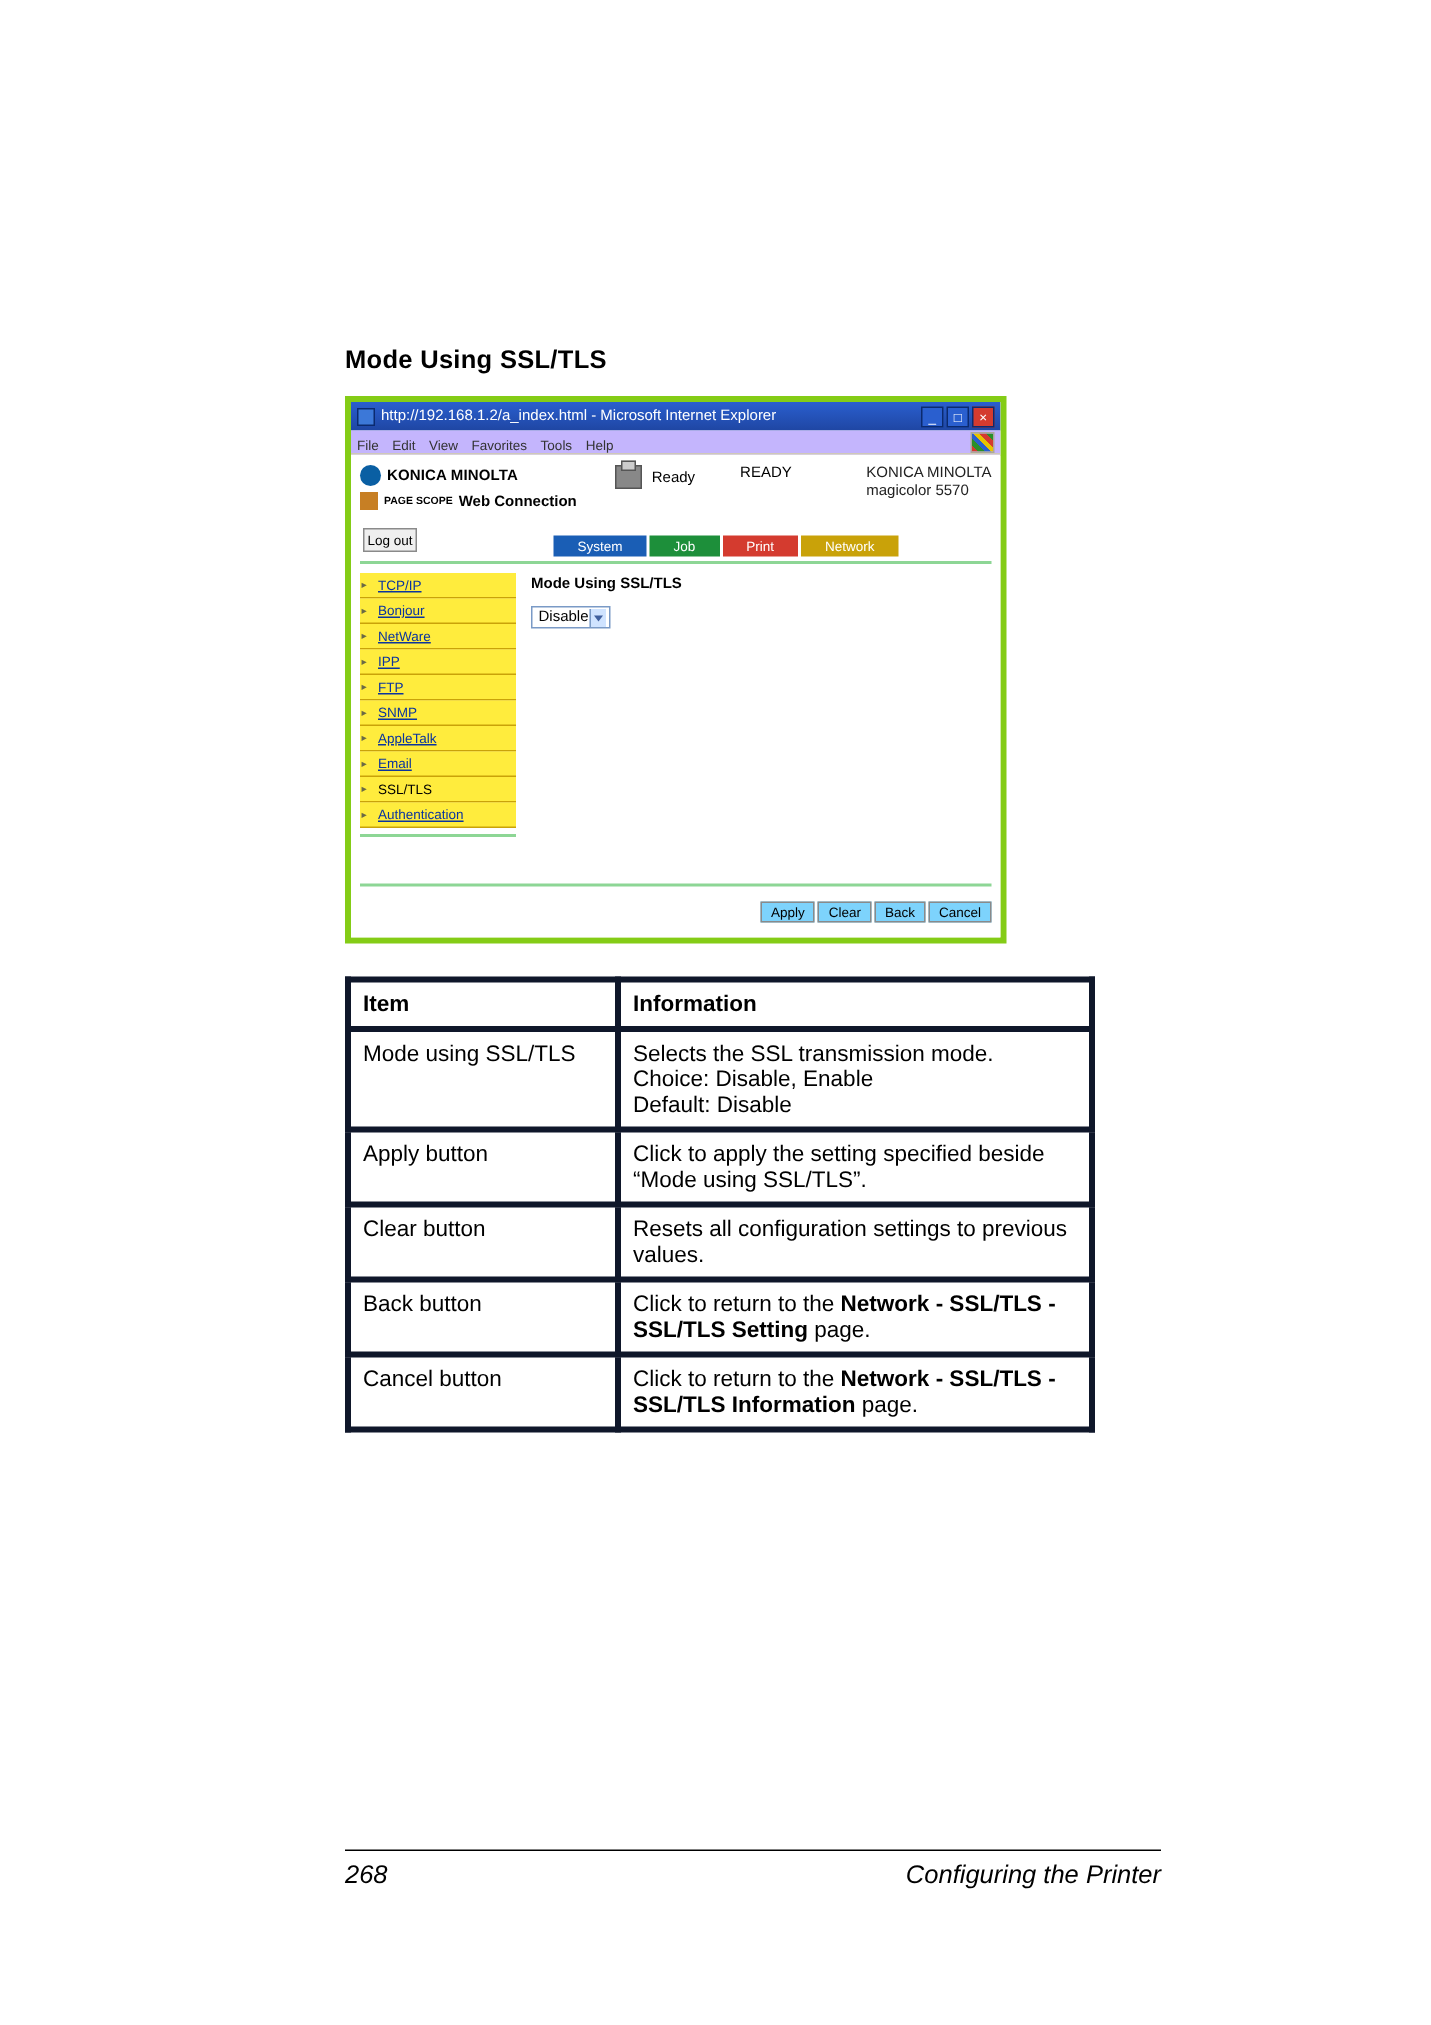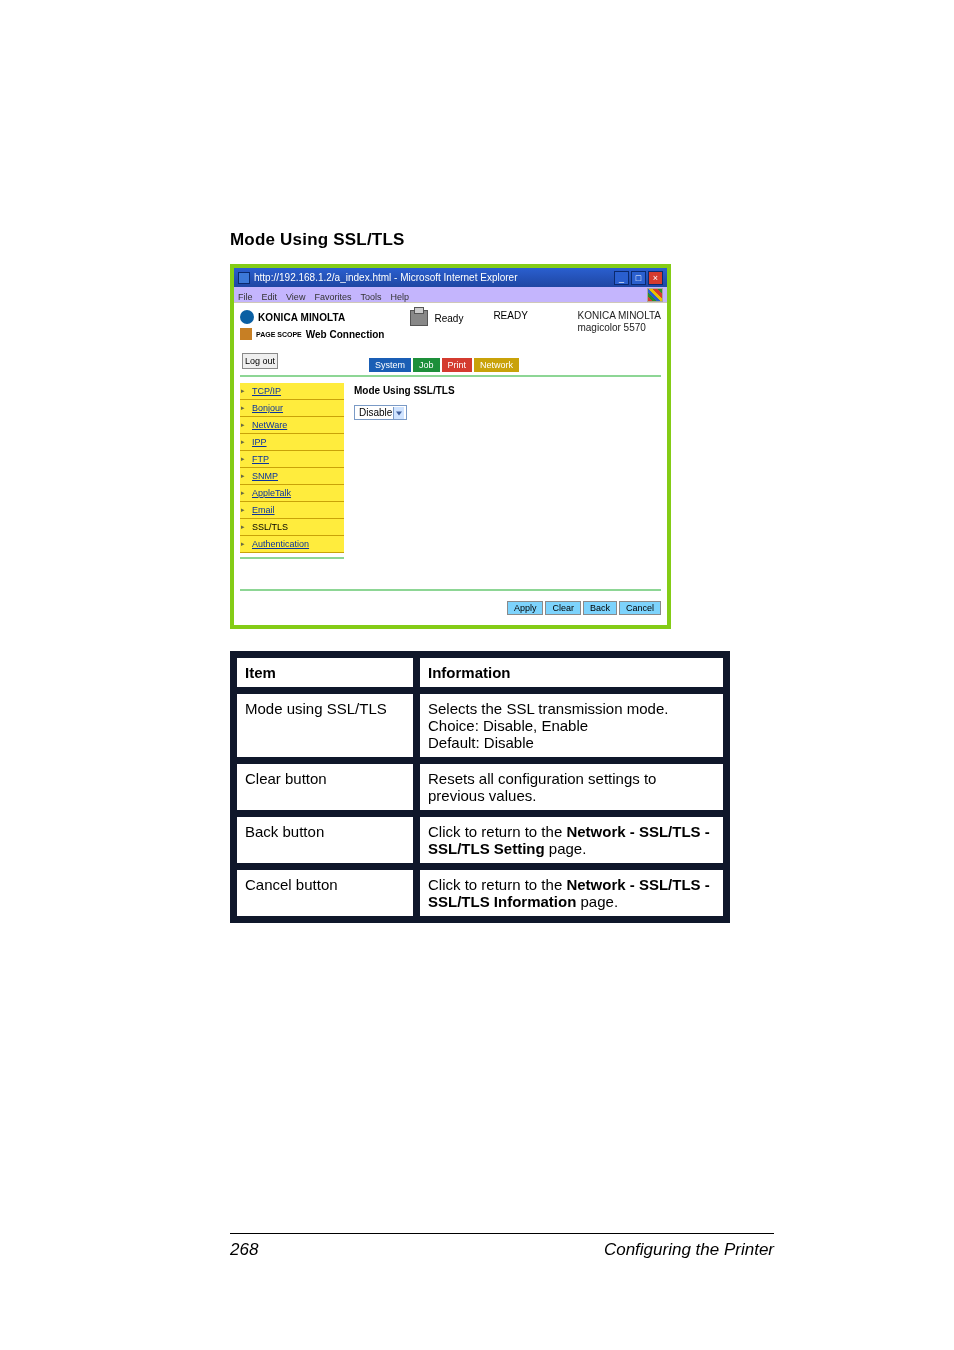--- a/index.html
+++ b/index.html
@@ -37,21 +37,21 @@
   .hdr-mid .picon { width: 16px; height: 14px; background: #888; border: 1px solid #555; position: relative; }
   .hdr-mid .picon:after { content:""; position:absolute; top:-4px; left:3px; width:8px; height:5px; background:#ccc; border:1px solid #555; }
   .hdr-mid .rdy { font-size: 10px; }
   .hdr-status { margin-left: 30px; font-size: 10px; }
   .hdr-right { margin-left: auto; font-size: 10px; color: #222; line-height: 1.2; text-align: left; }
 
   .logout-row { padding: 10px 6px 6px 8px; }
   .logout-btn { font-size: 9px; padding: 0 2px; height: 16px; border: 1px solid #8a8a8a; background: #efefef; }
 
   .tabbar { display: flex; gap: 2px; margin-left: 135px; margin-top: -17px; }
-  .ttab { font-size: 9px; padding: 2px 6px; color: #fff; }
+  .ttab { font-size: 9px; padding: 2px 16px; color: #fff; }
   .ttab.sy { background: #1a5eb5; }
   .ttab.jb { background: #1d8f3a; }
   .ttab.pr { background: #d43b2f; }
   .ttab.nw { background: #c9a209; }
 
   .green-line { height: 2px; background: #8dd695; margin: 3px 6px 0 6px; }
 
   .main { display: flex; padding: 6px 6px 0 6px; gap: 10px; }
   .sidebar { width: 104px; }
   .sb-item { background: #ffec3d; border-bottom: 1px solid #c9a209; font-size: 9px; color: #000; padding: 3px 4px 3px 4px; position: relative; }
@@ -69,21 +69,21 @@
 
   .btn-row { position: absolute; right: 6px; bottom: 10px; display: flex; gap: 2px; }
   .bot-line { position: absolute; left: 6px; right: 6px; bottom: 34px; height: 2px; background: #8dd695; }
   .sbtn { font-size: 9px; padding: 1px 6px; border: 1px solid #8a8a8a; background: #7dd3fc; }
 
   
   .para { font-size: 15px; line-height: 1.35; margin: 0 0 14px 0; }
 
   
   table.dat { border-collapse: collapse; width: 500px; font-size: 15px; }
-  table.dat th, table.dat td { border: 7px solid #0f172a; padding: 6px 8px; vertical-align: top; text-align: left; }
+  table.dat th, table.dat td { border: 4px solid #0f172a; padding: 6px 8px; vertical-align: top; text-align: left; }
   table.dat th { font-weight: bold; }
 
   
   .footer { position: absolute; left: 230px; right: 180px; bottom: 90px; }
   .footer hr { border: none; border-top: 1px solid #000; margin: 0 0 6px 0; }
   .footer-row { display: flex; justify-content: space-between; font-style: italic; font-size: 17px; }
   .pgnum { font-style: italic; text-align: center; }
 </style>
 </head>
 <body>
@@ -189,20 +189,24 @@
     </tr>
     <tr>
       <td>Mode using SSL/TLS</td>
       <td>
         <span>Selects the SSL transmission mode.</span><br>
         <span>Choice:  Disable, Enable</span><br>
         <span>Default:  Disable</span>
       </td>
     </tr>
     <tr>
+      <td>Apply button</td>
+      <td>Click to apply the setting specified beside “Mode using SSL/TLS”.</td>
+    </tr>
+    <tr>
       <td>Clear button</td>
       <td>Resets all configuration settings to previous values.</td>
     </tr>
     <tr>
       <td>Back button</td>
       <td>
         <span>Click to return to the </span><b>Network - SSL/TLS - SSL/TLS Setting</b><span> page.</span>
       </td>
     </tr>
     <tr>

